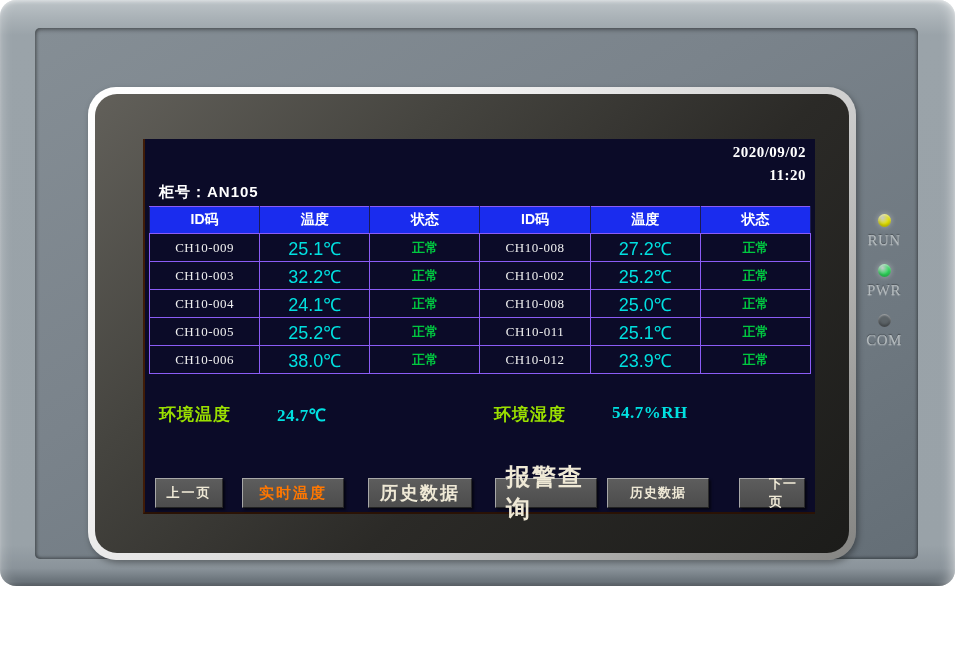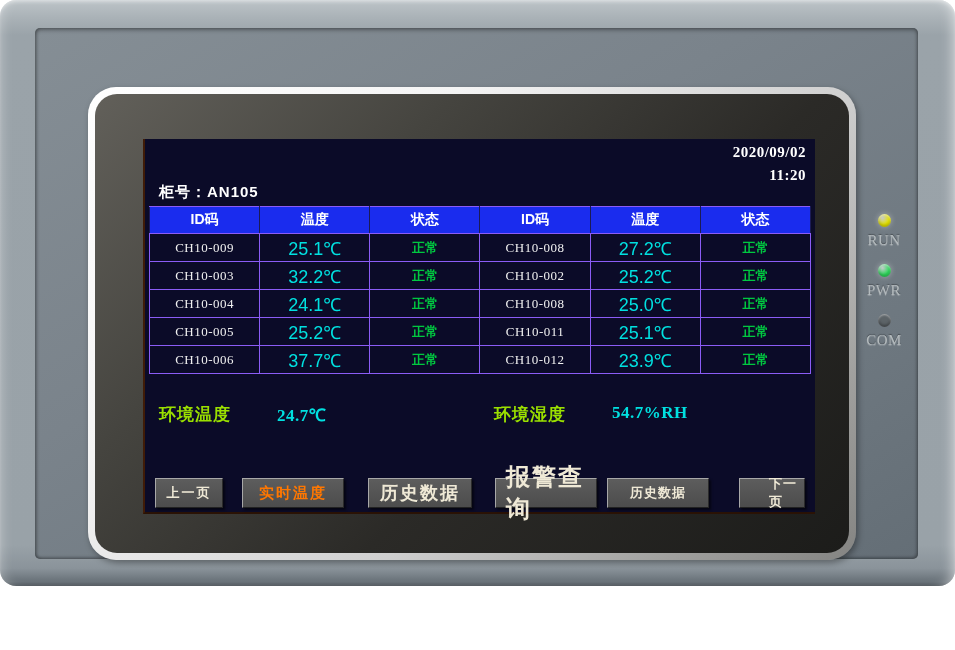--- a/index.html
+++ b/index.html
@@ -154,21 +154,21 @@
                 <tr>
                   <td class="cell-id">CH10-005</td>
                   <td class="cell-temp">25.2℃</td>
                   <td class="cell-status">正常</td>
                   <td class="cell-id">CH10-011</td>
                   <td class="cell-temp">25.1℃</td>
                   <td class="cell-status">正常</td>
                 </tr>
                 <tr>
                   <td class="cell-id">CH10-006</td>
-                  <td class="cell-temp">37.7℃</td>
+                  <td class="cell-temp">38.0℃</td>
                   <td class="cell-status">正常</td>
                   <td class="cell-id">CH10-012</td>
                   <td class="cell-temp">23.9℃</td>
                   <td class="cell-status">正常</td>
                 </tr>
               </tbody>
           </table>
 
           <span class="env-label env-temp-label">环境温度</span>
           <span class="env-value env-temp-value">24.7℃</span>

